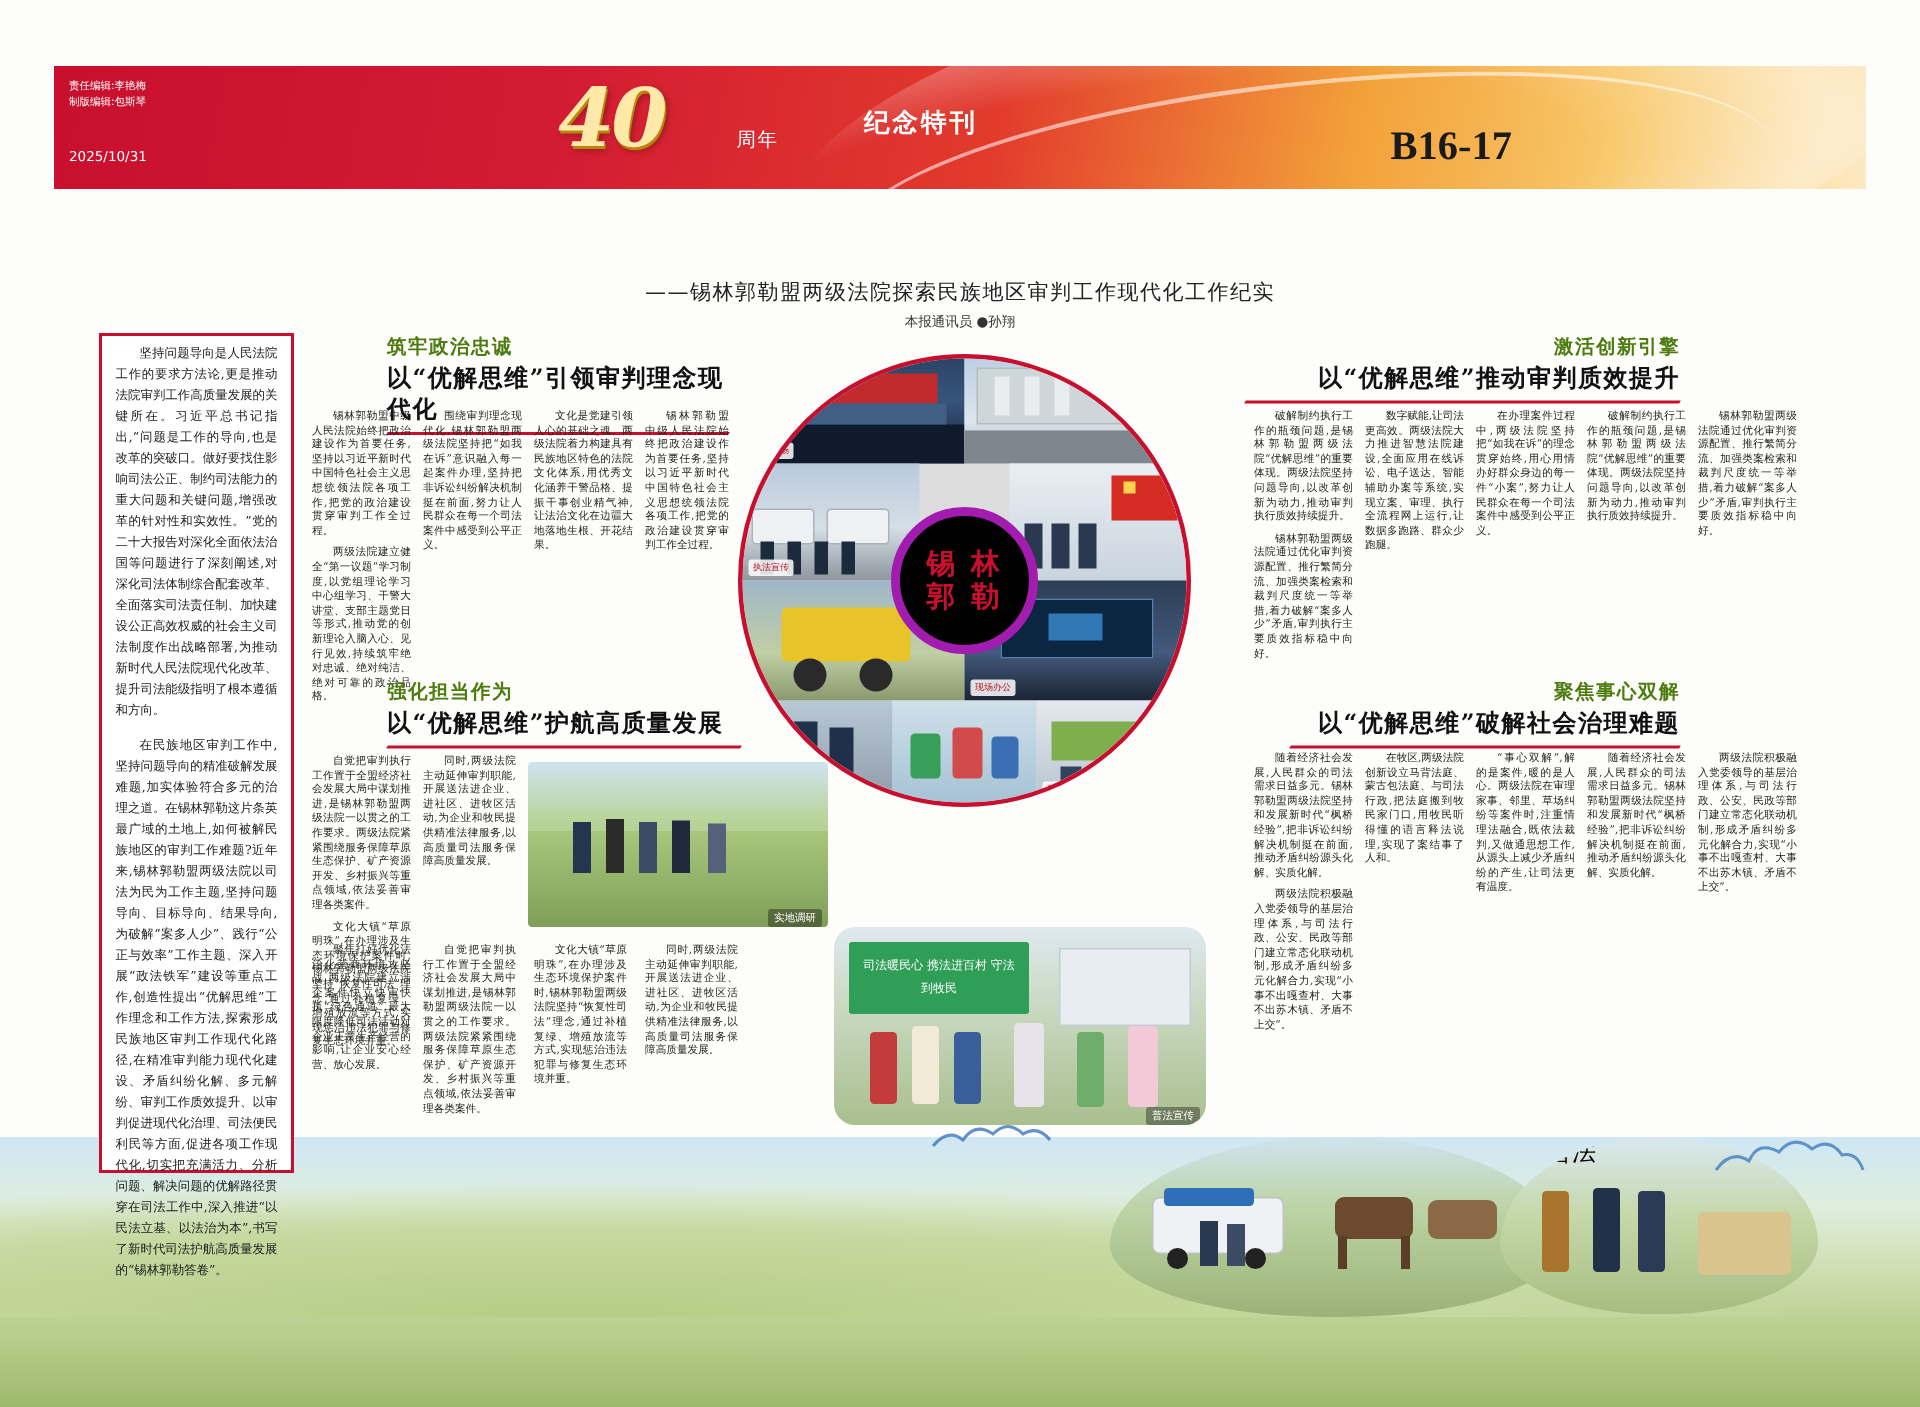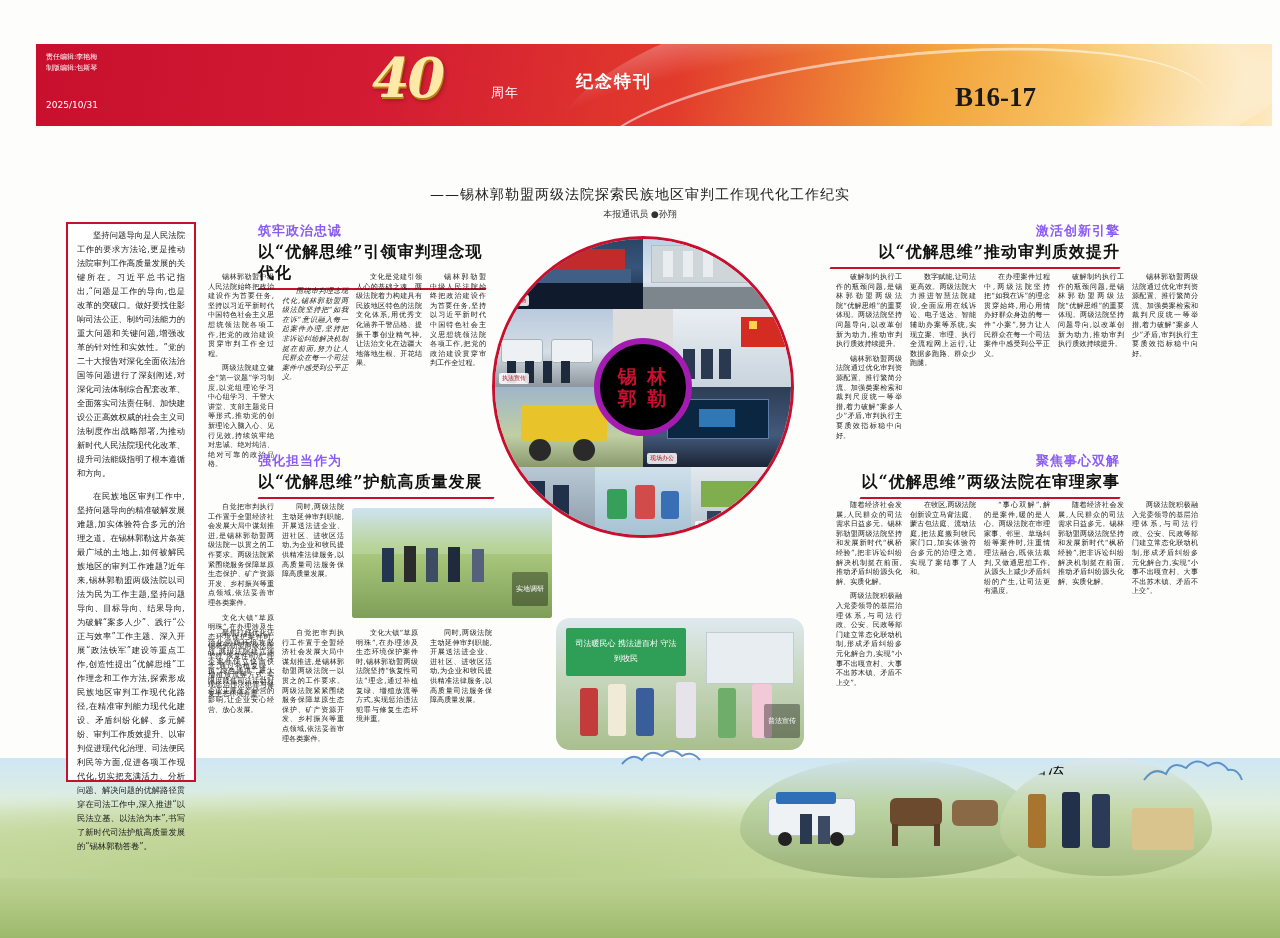--- a/index.html
+++ b/index.html
@@ -13,21 +13,20 @@
   .page{
     position:absolute;left:0;top:0;width:1280px;height:938px;
     background:#fdfdfb;
     overflow:hidden;
   }
   
   .masthead{
     position:absolute;left:36px;top:44px;width:1208px;height:82px;
     background:linear-gradient(100deg,#c8102e 0%,#d31b33 28%,#e23b2c 52%,#f3a23a 72%,#f8c86a 86%,#fde9c2 100%);
     overflow:hidden;
-    padding-left:28px;
   }
   .masthead .swoosh{
     position:absolute;right:-40px;top:-70px;width:760px;height:240px;
     border-radius:50%;
     background:radial-gradient(ellipse at 30% 60%, rgba(255,255,255,0) 40%, rgba(255,255,255,.35) 62%, rgba(255,255,255,0) 70%);
     transform:rotate(-8deg);
   }
   .masthead .swoosh2{
     position:absolute;right:60px;top:10px;width:620px;height:150px;
     border-radius:50%;
@@ -97,21 +96,21 @@
   .col{
     position:absolute;
     font-family:"DejaVu Serif", serif;
     font-size:7.1px;line-height:9.6px;color:#1c1c1c;text-align:justify;
   }
   .col p{margin:0 0 5px 0;text-indent:14px;}
   
   .sect{
     position:absolute;
   }
-  .sect .l1{font-size:13px;font-weight:bold;color:#8b5cf6;font-family:"DejaVu Serif",serif;letter-spacing:1px;}
+  .sect .l1{font-size:13px;font-weight:bold;color:#4d7c0f;font-family:"DejaVu Serif",serif;letter-spacing:1px;}
   .sect .l2{font-size:16px;font-weight:bold;color:#111;font-family:"DejaVu Serif",serif;letter-spacing:1px;margin-top:2px;}
   .sect .rule{height:2px;background:#c8102e;margin-top:4px;}
   .sect .rule.angled{transform:skewX(-28deg);}
   
   .collage{
     position:absolute;left:492px;top:236px;width:296px;height:296px;
     border-radius:50%;
     border:3px solid #c8102e;
     overflow:hidden;
     background:#ddd;
@@ -128,22 +127,22 @@
     border:6px solid #a21caf;
     display:flex;align-items:center;justify-content:center;
   }
   .badge span{
     color:#c8102e;font-size:19px;font-weight:bold;line-height:22px;
     font-family:"DejaVu Serif", serif;text-align:center;letter-spacing:2px;
   }
   
   .ph{position:absolute;overflow:hidden;}
   .ph .cap2{
-    position:absolute;right:4px;bottom:12px;color:#fff;font-size:7px;
-    background:rgba(0,0,0,.35);padding:12px 4px;border-radius:2px;margin-top:45px;
+    position:absolute;right:4px;bottom:0;color:#fff;font-size:7px;
+    background:rgba(0,0,0,.35);padding:1px 4px;border-radius:2px;margin-top:45px;
   }
   
   .grass{
     position:absolute;left:0;bottom:0;width:1280px;height:180px;
     background:linear-gradient(180deg,#cfe7f5 0%,#dfeedd 26%,#cfe0b4 48%,#b9cf8f 70%,#a8c178 100%);
   }
   .hill{
     position:absolute;bottom:60px;left:0;width:1280px;height:90px;
     background:radial-gradient(ellipse at 30% 100%, #b5cd86 0%, #c6d9a0 45%, rgba(198,217,160,0) 70%);
   }
@@ -194,21 +193,21 @@
 
   <div class="sect" style="left:258px;top:222px;width:228px;">
     <div class="l1">筑牢政治忠诚</div>
     <div class="l2">以“优解思维”引领审判理念现代化</div>
     <div class="rule angled"></div>
   </div>
   <div class="col" style="left:208px;top:272px;width:66px;height:250px;">
     <p>锡林郭勒盟中级人民法院始终把政治建设作为首要任务,坚持以习近平新时代中国特色社会主义思想统领法院各项工作,把党的政治建设贯穿审判工作全过程。</p>
     <p>两级法院建立健全“第一议题”学习制度,以党组理论学习中心组学习、干警大讲堂、支部主题党日等形式,推动党的创新理论入脑入心、见行见效,持续筑牢绝对忠诚、绝对纯洁、绝对可靠的政治品格。</p>
   </div>
-  <div class="col" style="left:282px;top:286px;width:66px;height:250px;font-style:italic;">
+  <div class="col" style="left:282px;top:272px;width:66px;height:250px;">
     <p>围绕审判理念现代化,锡林郭勒盟两级法院坚持把“如我在诉”意识融入每一起案件办理,坚持把非诉讼纠纷解决机制挺在前面,努力让人民群众在每一个司法案件中感受到公平正义。</p>
   </div>
   <div class="col" style="left:356px;top:272px;width:66px;height:250px;">
     <p>文化是党建引领人心的基础之魂。两级法院着力构建具有民族地区特色的法院文化体系,用优秀文化涵养干警品格、提振干事创业精气神,让法治文化在边疆大地落地生根、开花结果。</p>
   </div>
   <div class="col" style="left:430px;top:272px;width:56px;height:250px;">
     <p>锡林郭勒盟中级人民法院始终把政治建设作为首要任务,坚持以习近平新时代中国特色社会主义思想统领法院各项工作,把党的政治建设贯穿审判工作全过程。</p>
   </div>
 
   <div class="sect" style="left:830px;top:222px;width:290px;text-align:right;">
@@ -349,29 +348,29 @@
     <div style="position:absolute;left:52px;top:66px;width:18px;height:52px;background:#f0ead6;border-radius:3px;"></div>
     <div style="position:absolute;left:80px;top:70px;width:18px;height:48px;background:#3a5e9a;border-radius:3px;"></div>
     <div style="position:absolute;left:120px;top:64px;width:20px;height:56px;background:#e7e3ea;border-radius:3px;"></div>
     <div style="position:absolute;left:162px;top:70px;width:18px;height:50px;background:#6fae6a;border-radius:3px;"></div>
     <div style="position:absolute;left:196px;top:66px;width:20px;height:54px;background:#f2c9d6;border-radius:3px;"></div>
     <div class="cap2">普法宣传</div>
   </div>
 
   <div class="sect" style="left:860px;top:452px;width:260px;text-align:right;">
     <div class="l1">聚焦事心双解</div>
-    <div class="l2">以“优解思维”两级法院在审理家事</div>
+    <div class="l2">以“优解思维”破解社会治理难题</div>
     <div class="rule angled"></div>
   </div>
   <div class="col" style="left:836px;top:500px;width:66px;height:280px;">
     <p>随着经济社会发展,人民群众的司法需求日益多元。锡林郭勒盟两级法院坚持和发展新时代“枫桥经验”,把非诉讼纠纷解决机制挺在前面,推动矛盾纠纷源头化解、实质化解。</p>
     <p>两级法院积极融入党委领导的基层治理体系,与司法行政、公安、民政等部门建立常态化联动机制,形成矛盾纠纷多元化解合力,实现“小事不出嘎查村、大事不出苏木镇、矛盾不上交”。</p>
   </div>
   <div class="col" style="left:910px;top:500px;width:66px;height:280px;">
-    <p>在牧区,两级法院创新设立马背法庭、蒙古包法庭、流动法庭,把法庭搬到牧民家门口,加实体验符合多元的治理之道,实现了案结事了人和。</p>
+    <p>在牧区,两级法院创新设立马背法庭、蒙古包法庭、与司法行政,把法庭搬到牧民家门口,用牧民听得懂的语言释法说理,实现了案结事了人和。</p>
   </div>
   <div class="col" style="left:984px;top:500px;width:66px;height:280px;">
     <p>“事心双解”,解的是案件,暖的是人心。两级法院在审理家事、邻里、草场纠纷等案件时,注重情理法融合,既依法裁判,又做通思想工作,从源头上减少矛盾纠纷的产生,让司法更有温度。</p>
   </div>
   <div class="col" style="left:1058px;top:500px;width:66px;height:280px;">
     <p>随着经济社会发展,人民群众的司法需求日益多元。锡林郭勒盟两级法院坚持和发展新时代“枫桥经验”,把非诉讼纠纷解决机制挺在前面,推动矛盾纠纷源头化解、实质化解。</p>
   </div>
   <div class="col" style="left:1132px;top:500px;width:66px;height:280px;">
     <p>两级法院积极融入党委领导的基层治理体系,与司法行政、公安、民政等部门建立常态化联动机制,形成矛盾纠纷多元化解合力,实现“小事不出嘎查村、大事不出苏木镇、矛盾不上交”。</p>
   </div>

